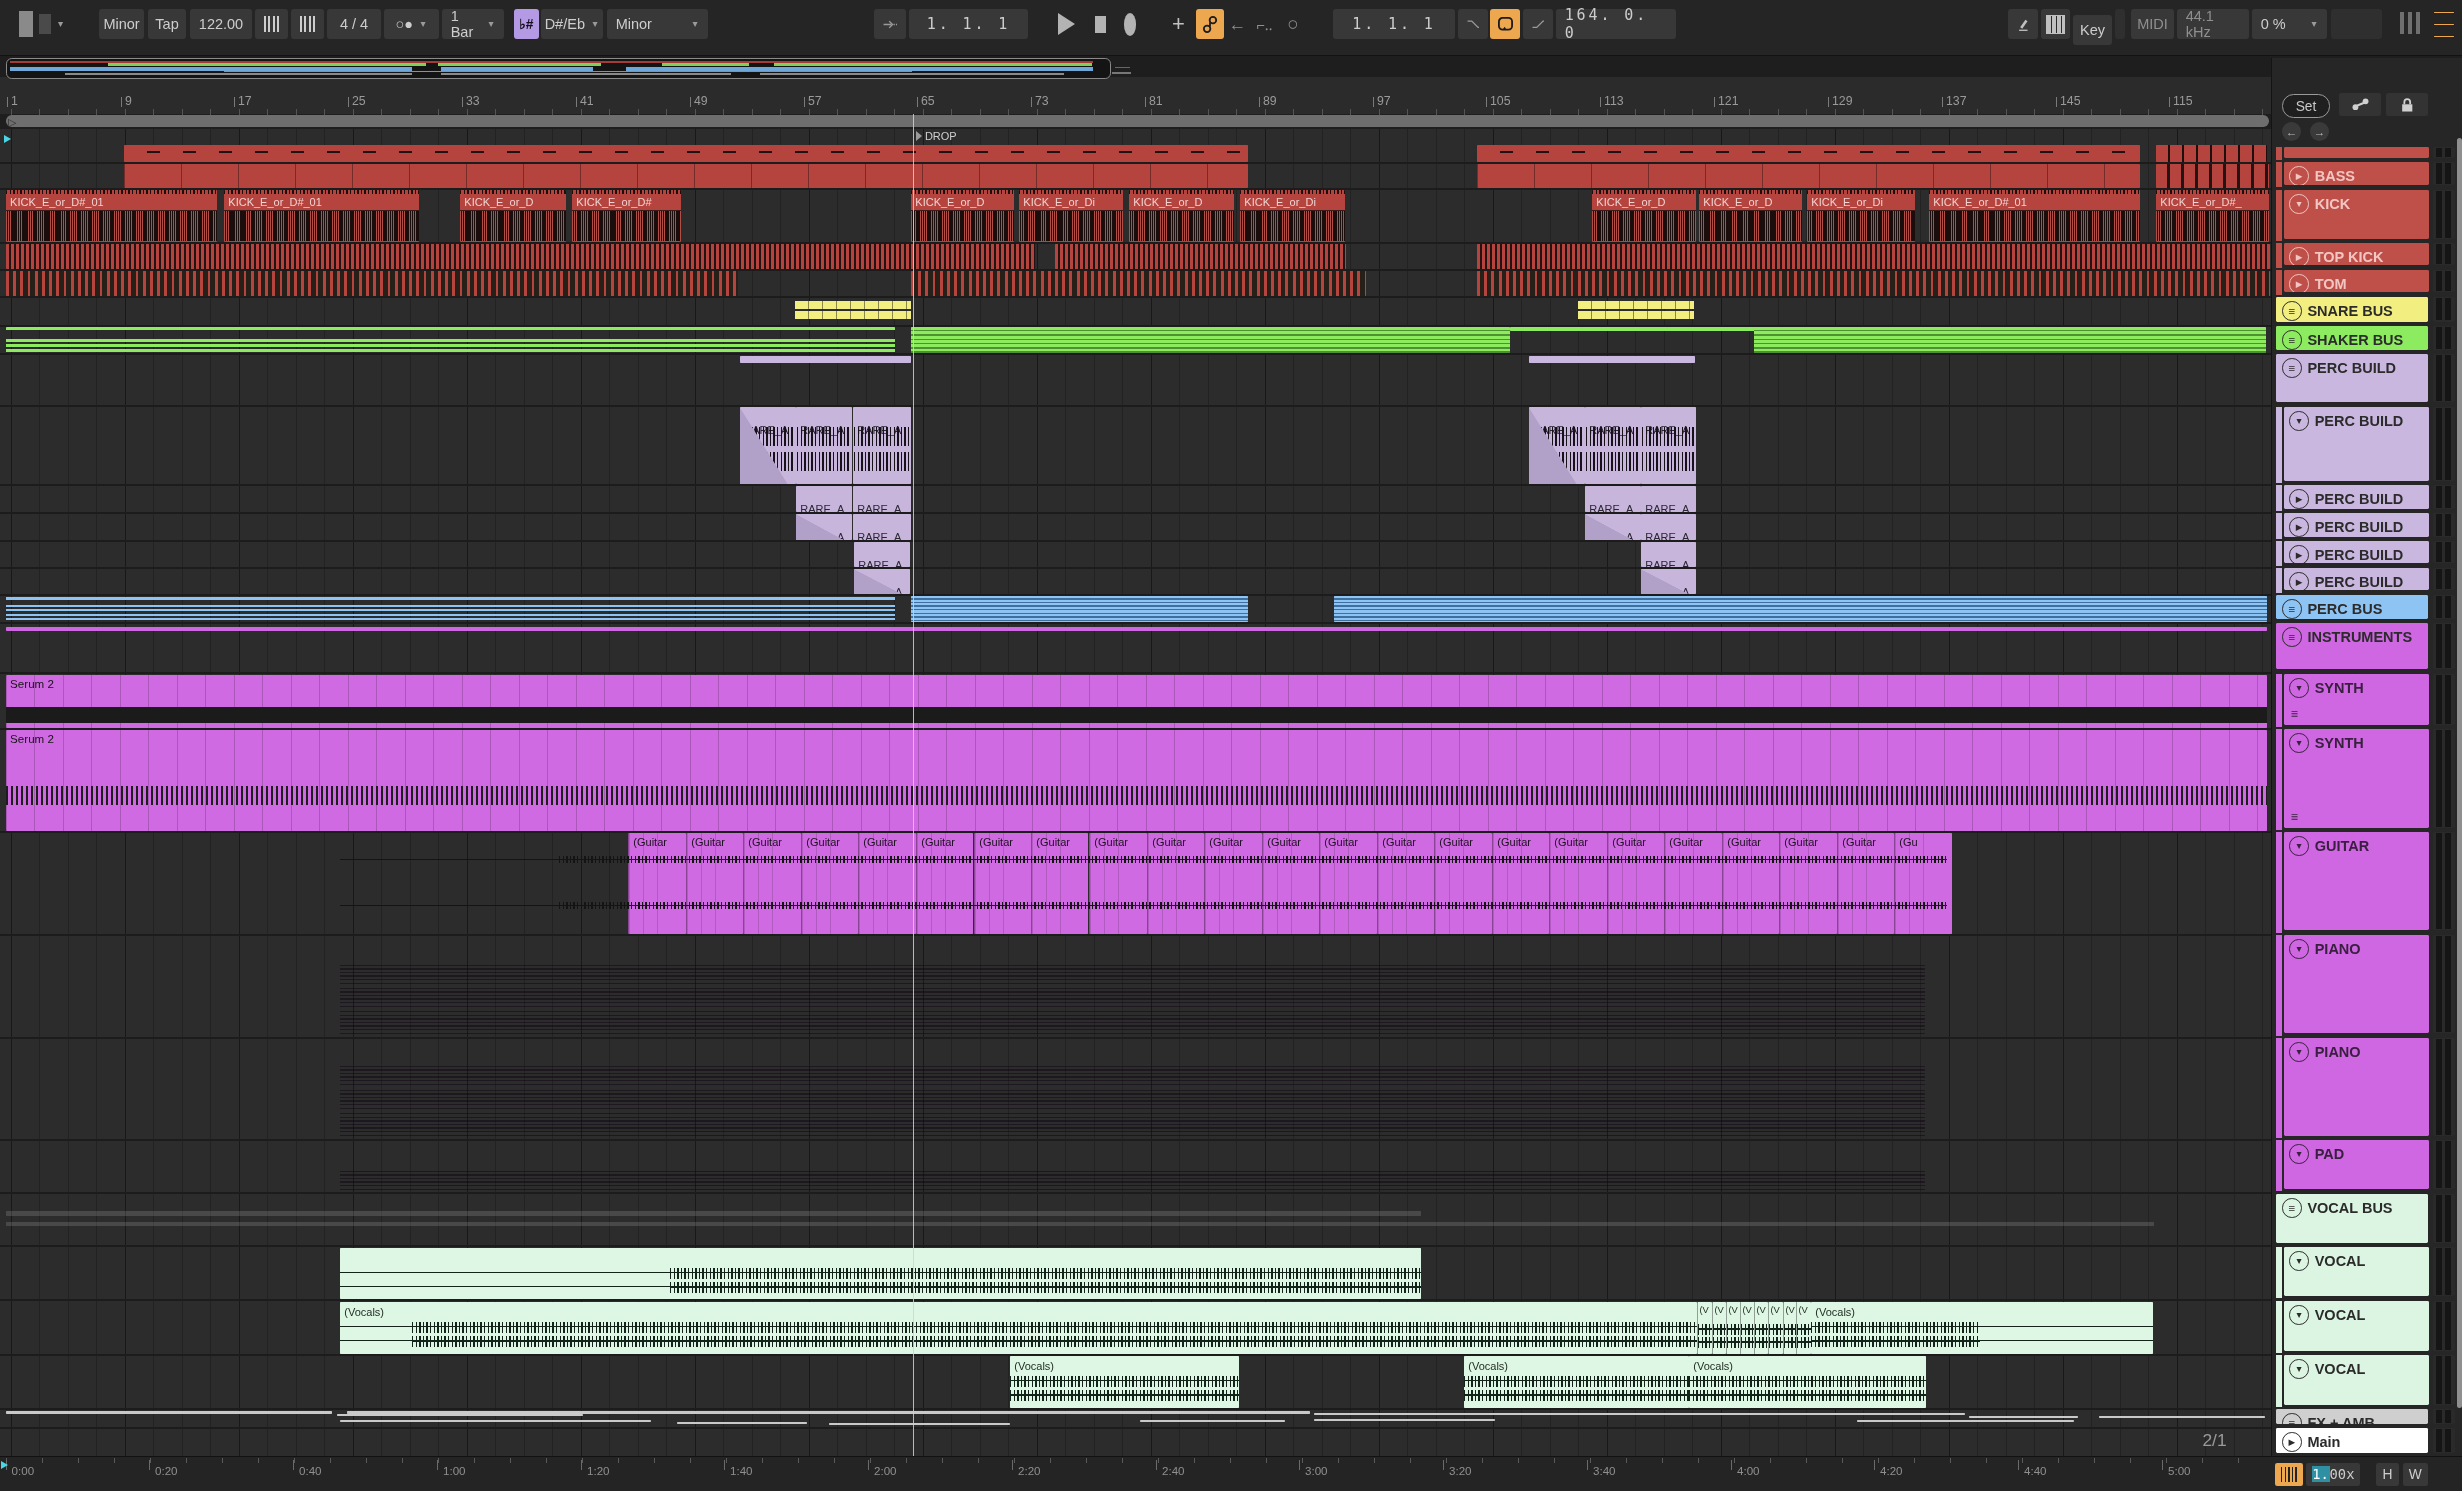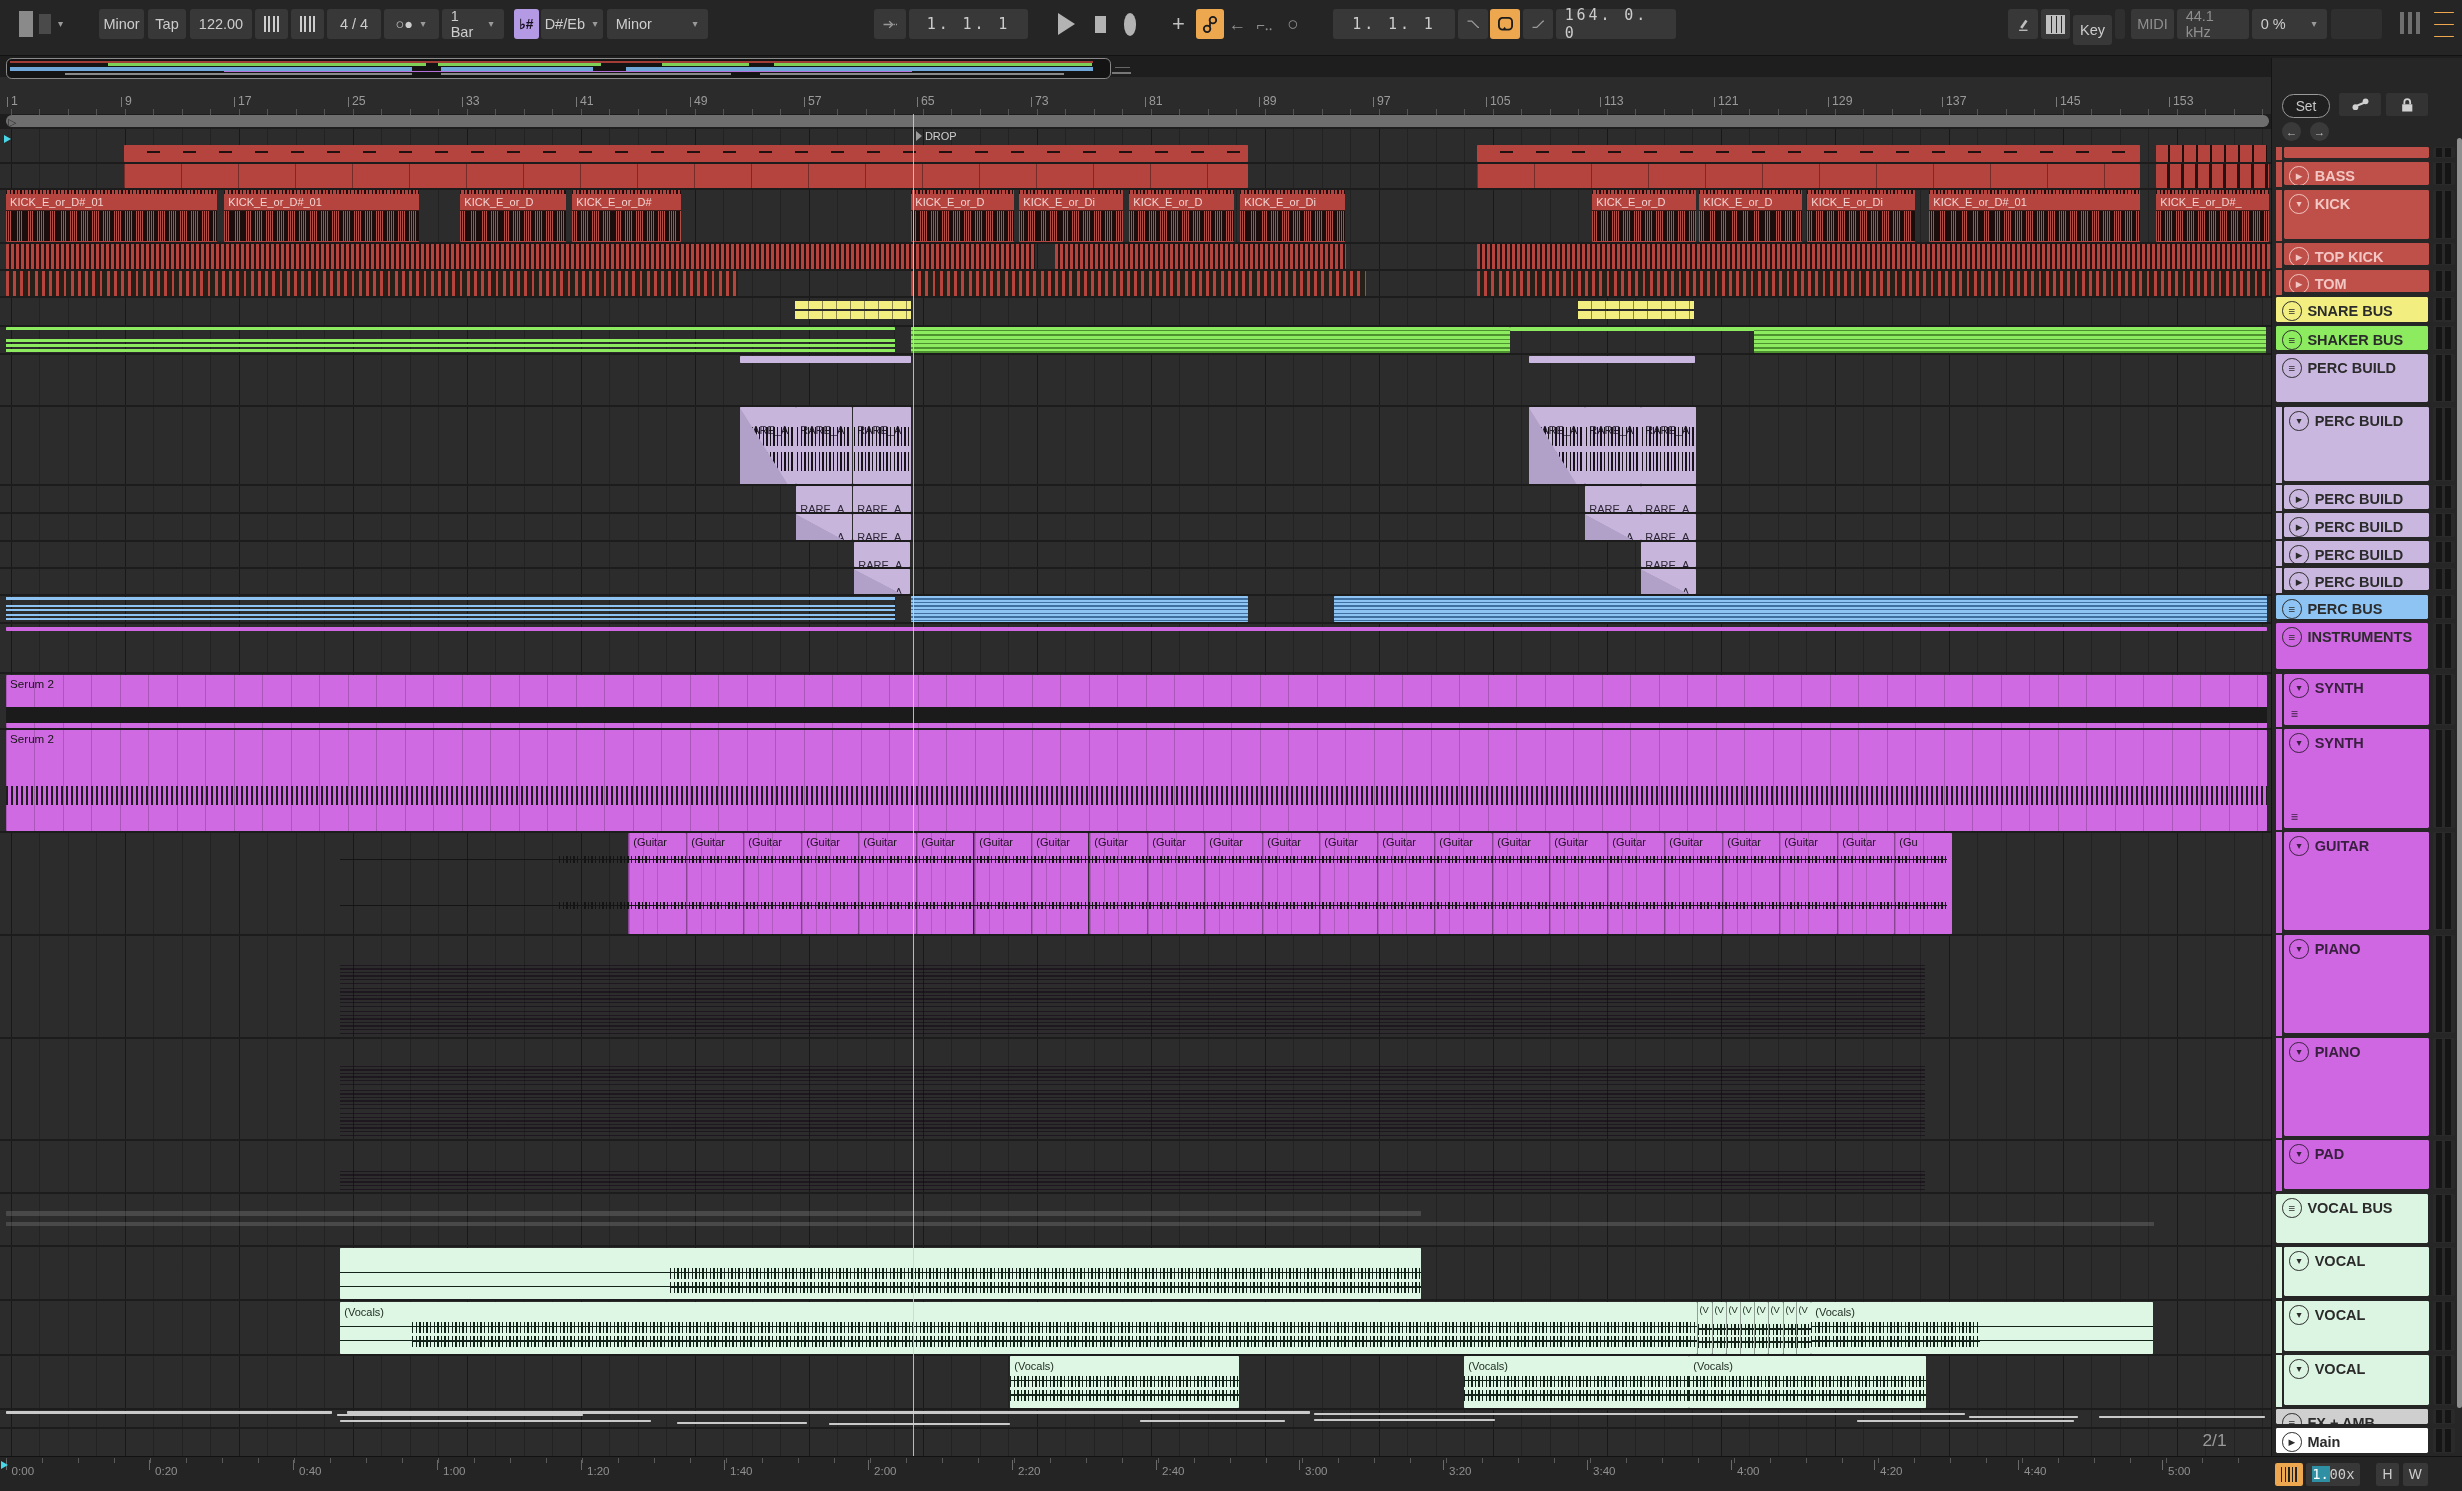--- a/index.html
+++ b/index.html
@@ -291,21 +291,21 @@
     <div class="barnum" style="left: 1035px;">73</div>
     <div class="barnum" style="left: 1149px;">81</div>
     <div class="barnum" style="left: 1263px;">89</div>
     <div class="barnum" style="left: 1377px;">97</div>
     <div class="barnum" style="left: 1490px;">105</div>
     <div class="barnum" style="left: 1604px;">113</div>
     <div class="barnum" style="left: 1718px;">121</div>
     <div class="barnum" style="left: 1832px;">129</div>
     <div class="barnum" style="left: 1946px;">137</div>
     <div class="barnum" style="left: 2060px;">145</div>
-    <div class="barnum" style="left: 2173px;">153</div>
+    <div class="barnum" style="left: 2173px;">115</div>
   </div>
 <div id="bartickstrip"></div>
 <div id="scrub">
     <span class="tri">▷</span>
   </div>
 
 <div id="arr">
   <div id="grid"></div>
 <div class="lane" style="top: 16px; height: 17.4px;">
       <div class="clip red-midi" style="left: 124px; width: 1124px;">

